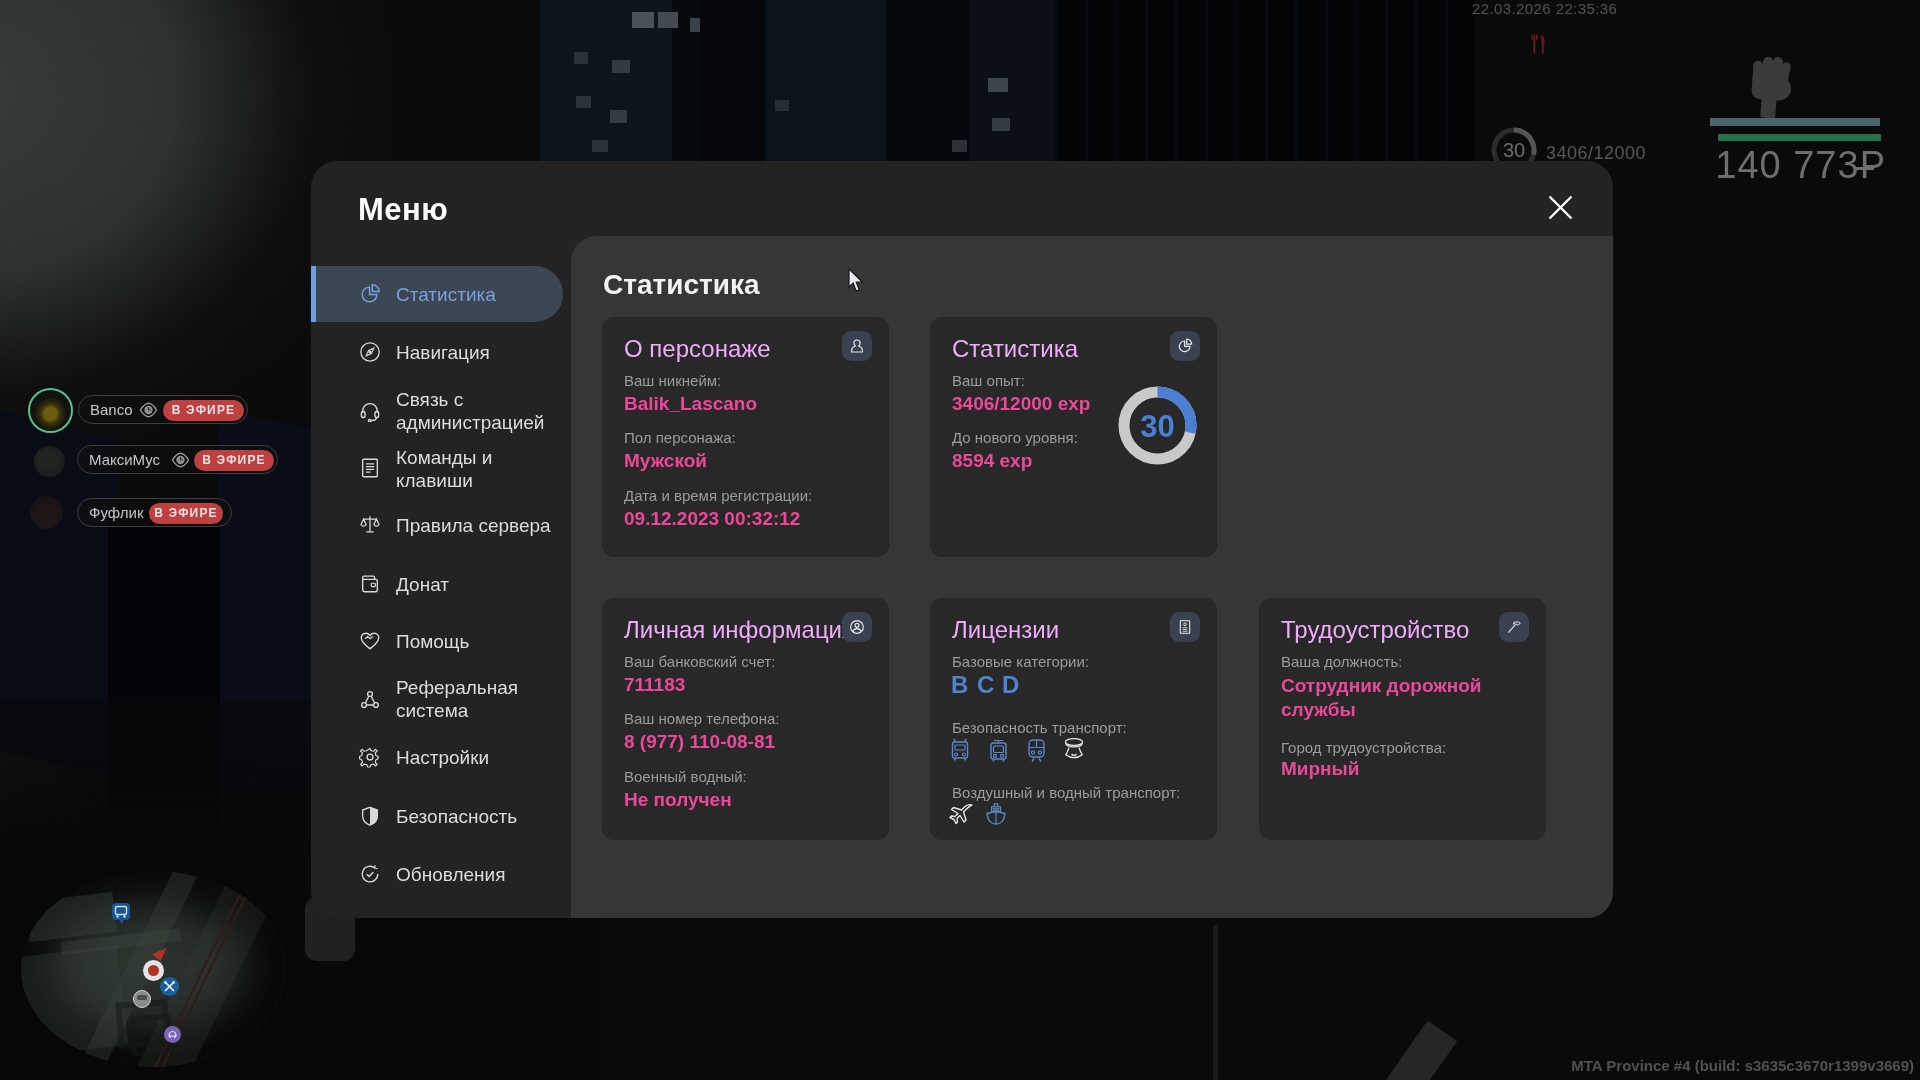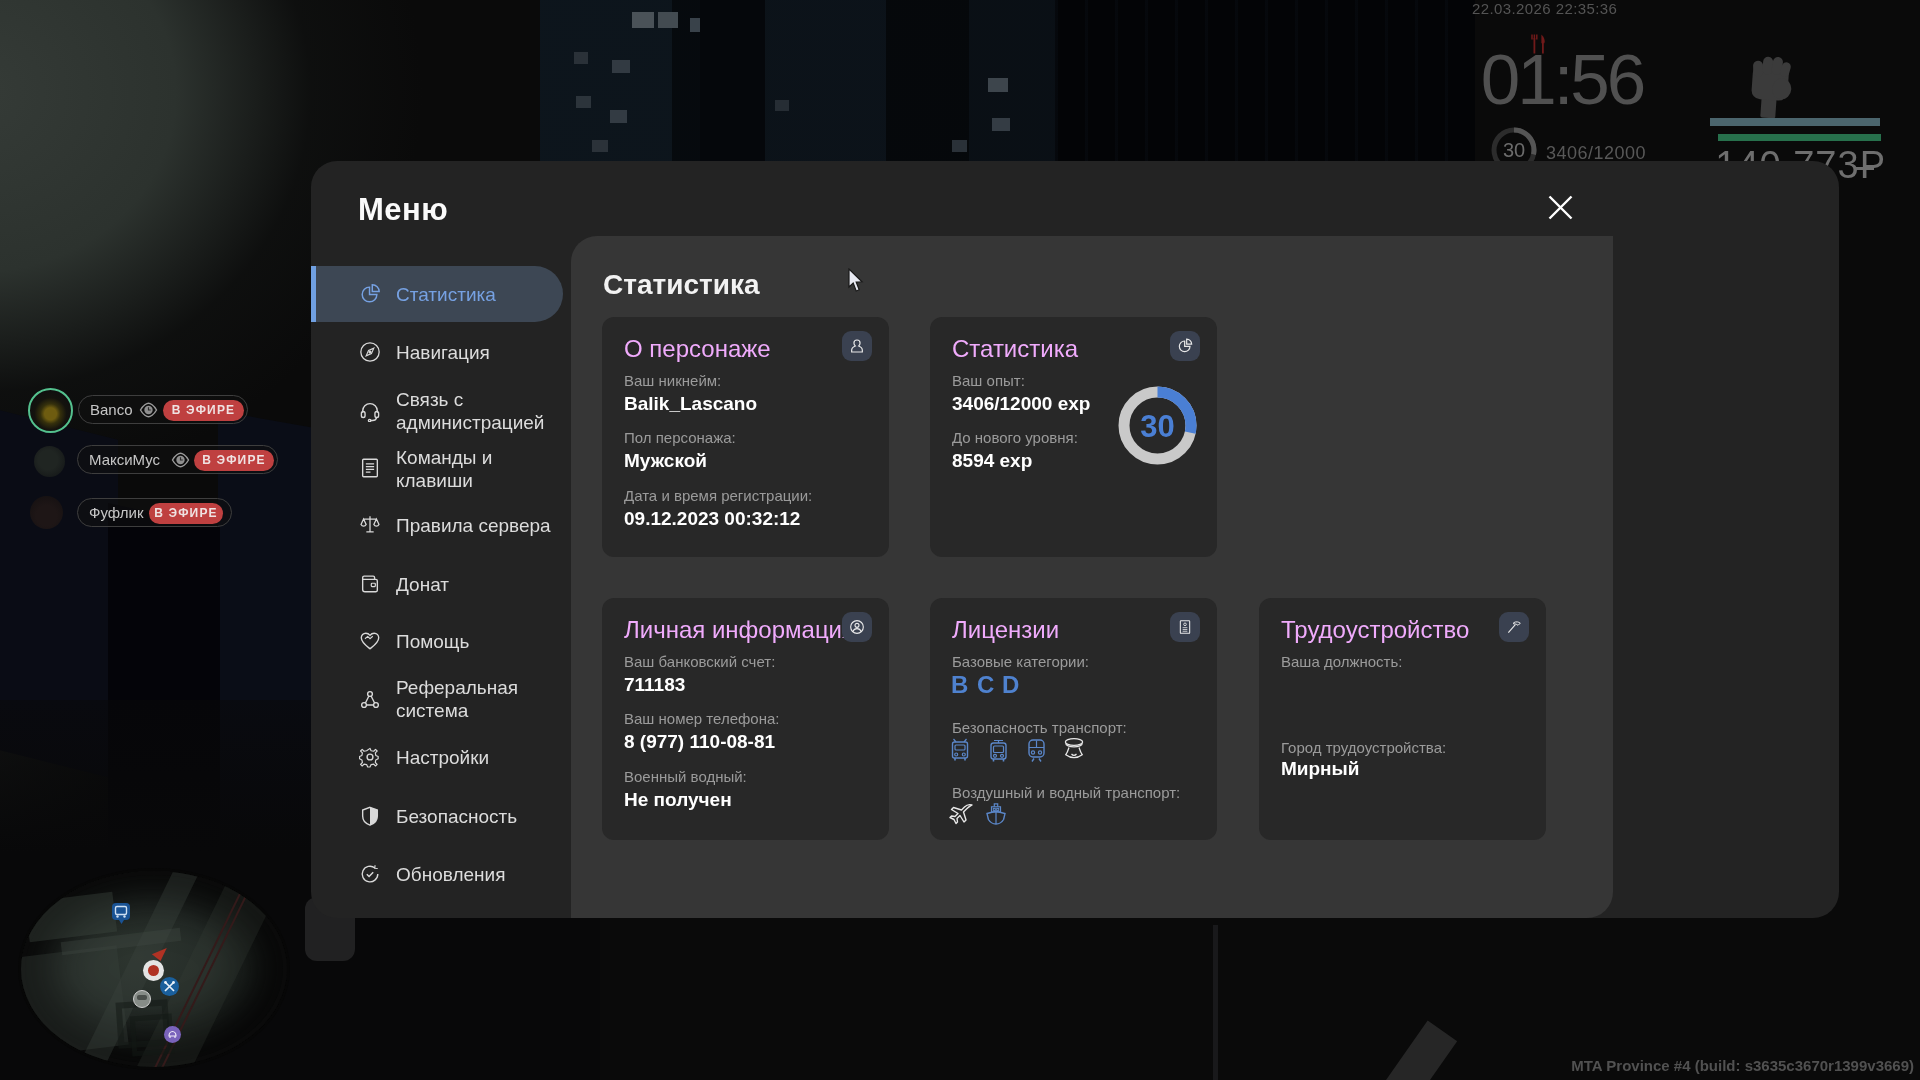--- a/index.html
+++ b/index.html
@@ -45,39 +45,39 @@
     color:#efe2e2; font-weight:bold; font-size:12px; letter-spacing:1.2px; text-align:center; line-height:21px; }
   .ava { position:absolute; border-radius:50%; }
 
   
   #minimap { left:21px; top:871px; width:266px; height:196px; border-radius:50%;
     background:radial-gradient(ellipse 60% 60% at 44% 44%, #2d352f 0%, #262d29 45%, #1a1f1c 72%, #0e100f 90%, #0a0a0a 100%); overflow:hidden;
     box-shadow: inset 0 0 0 4px #0a0a0a, inset 0 0 42px 28px rgba(7,7,7,.95), 0 0 0 3px #070707; }
   #minimap .mm { position:absolute; }
 
   
-  #panel { left:311px; top:161px; width:1528px; height:757px; background:#232323; border-radius:26px; }
+  #panel { left:311px; top:161px; width:1302px; height:757px; background:#232323; border-radius:26px; }
   #menu-title { position:absolute; left:47px; top:31px; font-size:31px; font-weight:bold; color:#fafafa; letter-spacing:.5px; }
   #content { position:absolute; left:260px; top:75px; width:1042px; height:682px;
     background:#363636; border-radius:26px 0 26px 0; }
   #content-title { position:absolute; left:32px; top:33px; font-size:28px; font-weight:bold; color:#f2f2f2; }
 
   
   .sitem { position:absolute; left:85px; color:#dcdcdc; font-size:19px; line-height:23px; white-space:nowrap; }
   .sicon { position:absolute; left:48px; width:22px; height:22px; }
   #sel { position:absolute; left:0; top:105px; width:252px; height:56px; background:#3d4754; border-radius:0 28px 28px 0; }
   #sel-accent { position:absolute; left:0; top:105px; width:5px; height:56px; background:#70a0e2; }
 
   
   .card { position:absolute; width:287px; background:#282828; border-radius:12px; }
   .c-title { position:absolute; left:22px; top:18px; font-size:24px; color:#f0abfc; }
   .chip { position:absolute; right:17px; top:14px; width:30px; height:30px; background:#3a4150; border-radius:9px; }
   .chip svg { position:absolute; left:7px; top:7px; }
   .lbl { position:absolute; left:22px; font-size:15px; color:#9b9b9b; }
-  .val { position:absolute; left:22px; font-size:19px; font-weight:bold; color:#ffffff; }
+  .val { position:absolute; left:22px; font-size:19px; font-weight:bold; color:#ec4899; }
   #map-btn { position:absolute; left:19px; top:178px; width:145px; height:41px; background:#4a7ab8;
     border-radius:21px; color:#fff; font-weight:bold; font-size:13px; text-align:center; line-height:41px; white-space:nowrap; letter-spacing:.2px; }
   .bcd { position:absolute; top:73px; font-size:24px; font-weight:bold; color:#4f82cf; }
 
   #build { right:6px; bottom:6px; color:#515151; font-size:15px; font-weight:bold; }
 </style></head>
 <body>
 <div id="stage">
 
   <div class="abs" id="fog"></div>
@@ -103,21 +103,20 @@
     <div class="win" style="left:412px;top:140px;width:15px;height:12px;background:#2a3138"></div>
   </div>
   <div class="bld" id="cover-bl"></div>
   <div class="bld" id="bld-top2"></div>
   <div class="bld" id="bld-right"></div>
   <div class="bld" id="road-br"></div>
   <div class="bld" style="left:1213px;top:925px;width:5px;height:155px;background:#19191b"></div>
   <div class="bld" style="left:305px;top:897px;width:50px;height:64px;background:#212122;border-radius:12px"></div>
 
   <div class="abs" id="hud-date">22.03.2026 22:35:36</div>
-  <div class="abs" id="hud-clock">01:56</div>
   <svg class="abs" id="forkknife" style="left:1529px;top:34px" width="18" height="20" viewBox="0 0 18 20">
       <path d="M3 0.5 v5 M5.4 0.5 v5 M7.8 0.5 v5" stroke="#701a1a" stroke-width="1.5" fill="none"></path>
       <path d="M5.4 4 v15.5" stroke="#701a1a" stroke-width="1.8" fill="none"></path>
       <path d="M12.4 0.5 c2.4 2.1 3.3 4.8 3.3 7 l-.3 1.7 h-3 z" fill="#701a1a"></path>
       <path d="M13.9 8 v11.5" stroke="#701a1a" stroke-width="1.8" fill="none"></path>
     </svg>
   <svg class="abs" id="lvl-ring" style="left:1491px;top:127px" width="46" height="46" viewBox="0 0 46 46">
       <circle cx="23" cy="23" r="20" fill="none" stroke="#2c2c2c" stroke-width="5"></circle>
       <circle cx="23" cy="23" r="20" fill="none" stroke="#555555" stroke-width="5" stroke-dasharray="35.7 90" transform="rotate(-90 23 23)"></circle>
     </svg>
@@ -320,20 +319,21 @@
 
       <div class="card" style="left:688px;top:362px;height:242px">
         <div class="c-title">Трудоустройство</div>
         <div class="chip">
             <svg width="16" height="16" viewBox="0 0 24 24" fill="none" stroke="#e8e8e8" stroke-width="1.7">
               <path d="M3.5 20.5 L14 8.5"></path>
               <path d="M11.5 5.5 c3.5 -2 7.5 -1.5 10 1 -1 .5 -2.5 1.5 -3.5 3 -1.5 -1.5 -4 -2.5 -6.5 -2 z" stroke-width="1.5"></path>
             </svg>
           </div>
         <div class="lbl" style="top:55px">Ваша должность:</div>
+        <div class="val" style="top:76px;line-height:24px">Сотрудник дорожной<br>службы</div>
         <div class="lbl" style="top:141px">Город трудоустройства:</div>
         <div class="val" style="top:160px">Мирный</div>
       </div>
     </div>
     <div id="sel"></div>
     <div id="sel-accent"></div>
 
     <svg class="sicon" style="top:122px" viewBox="0 0 24 24" fill="none" stroke="#76a1e2" stroke-width="1.6">
         <path d="M11.5 4.5 a8 8 0 1 0 8 8 h-8 z"></path>
         <path d="M14.5 1.8 a7.5 7.5 0 0 1 7.5 7.5 h-7.5 z"></path>

